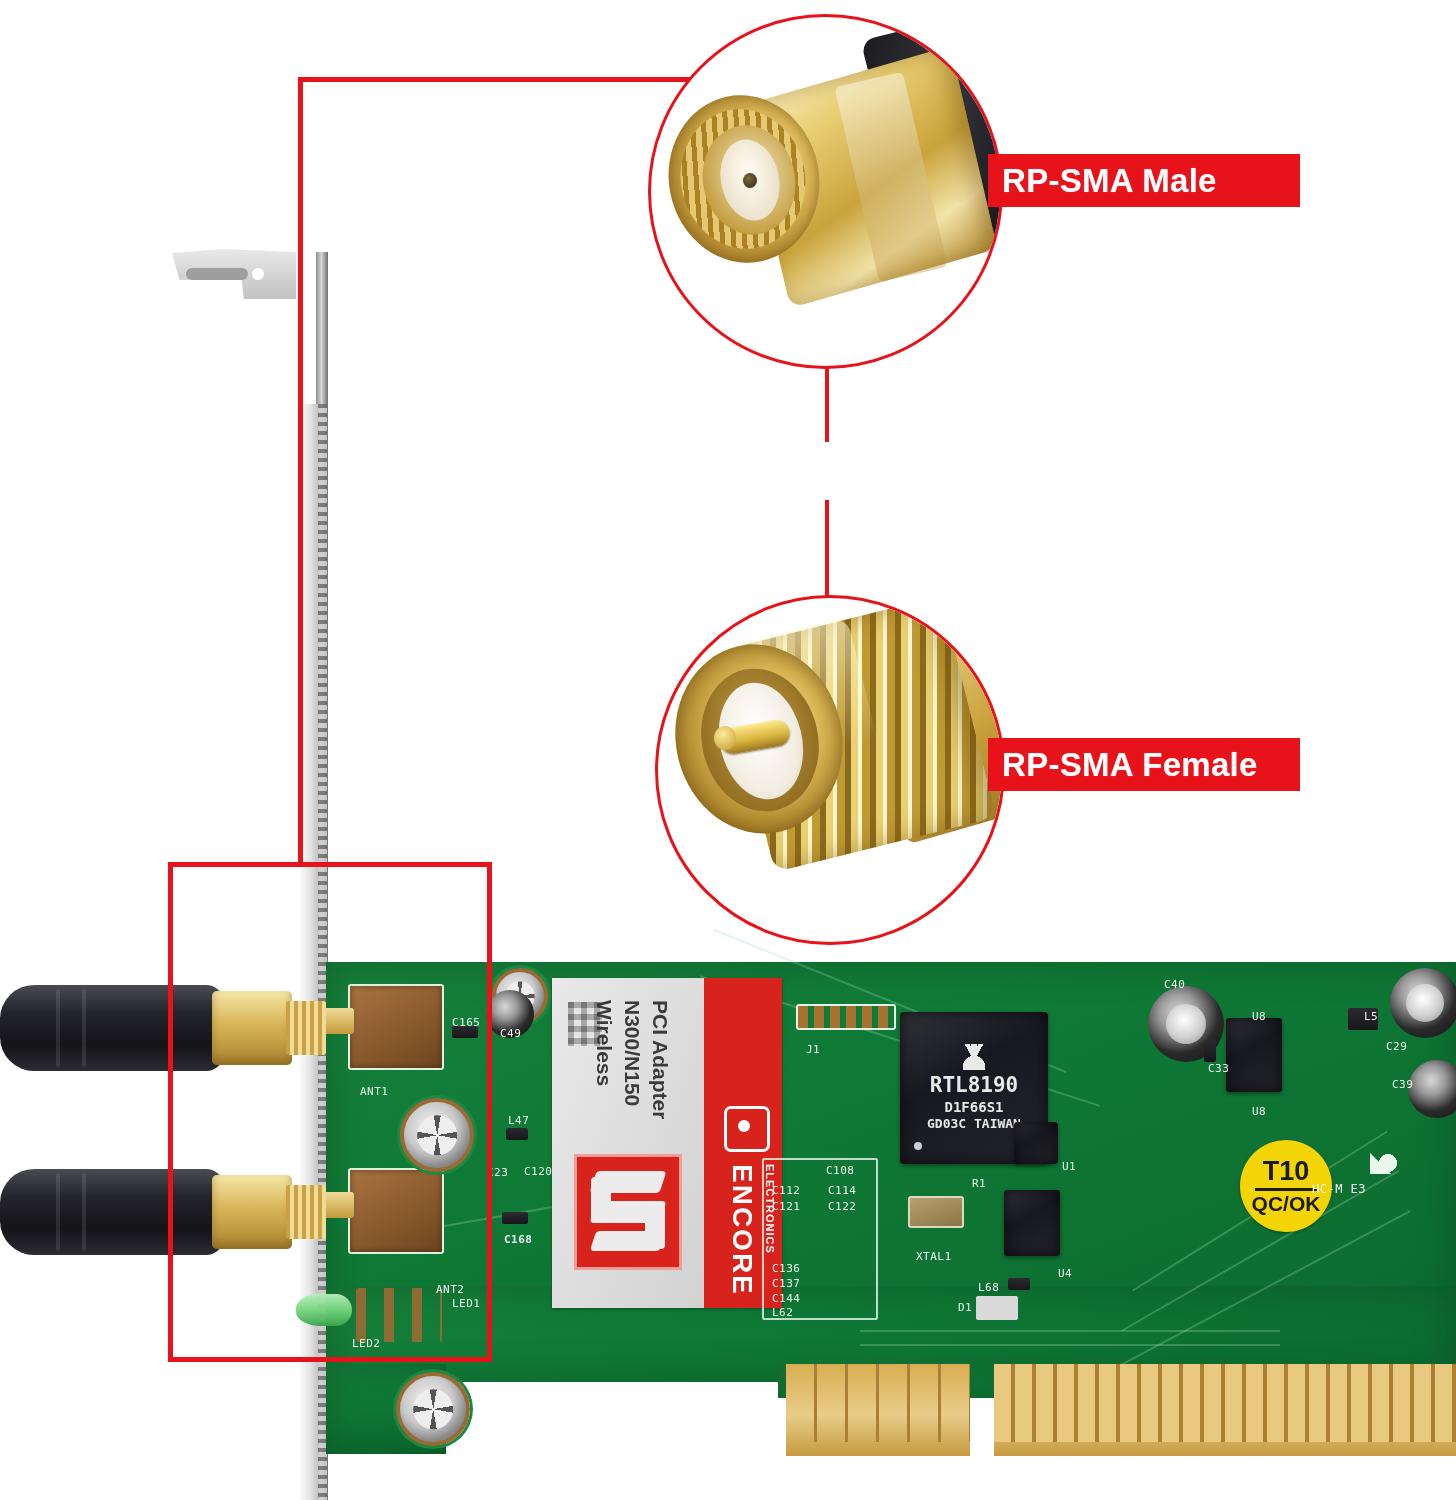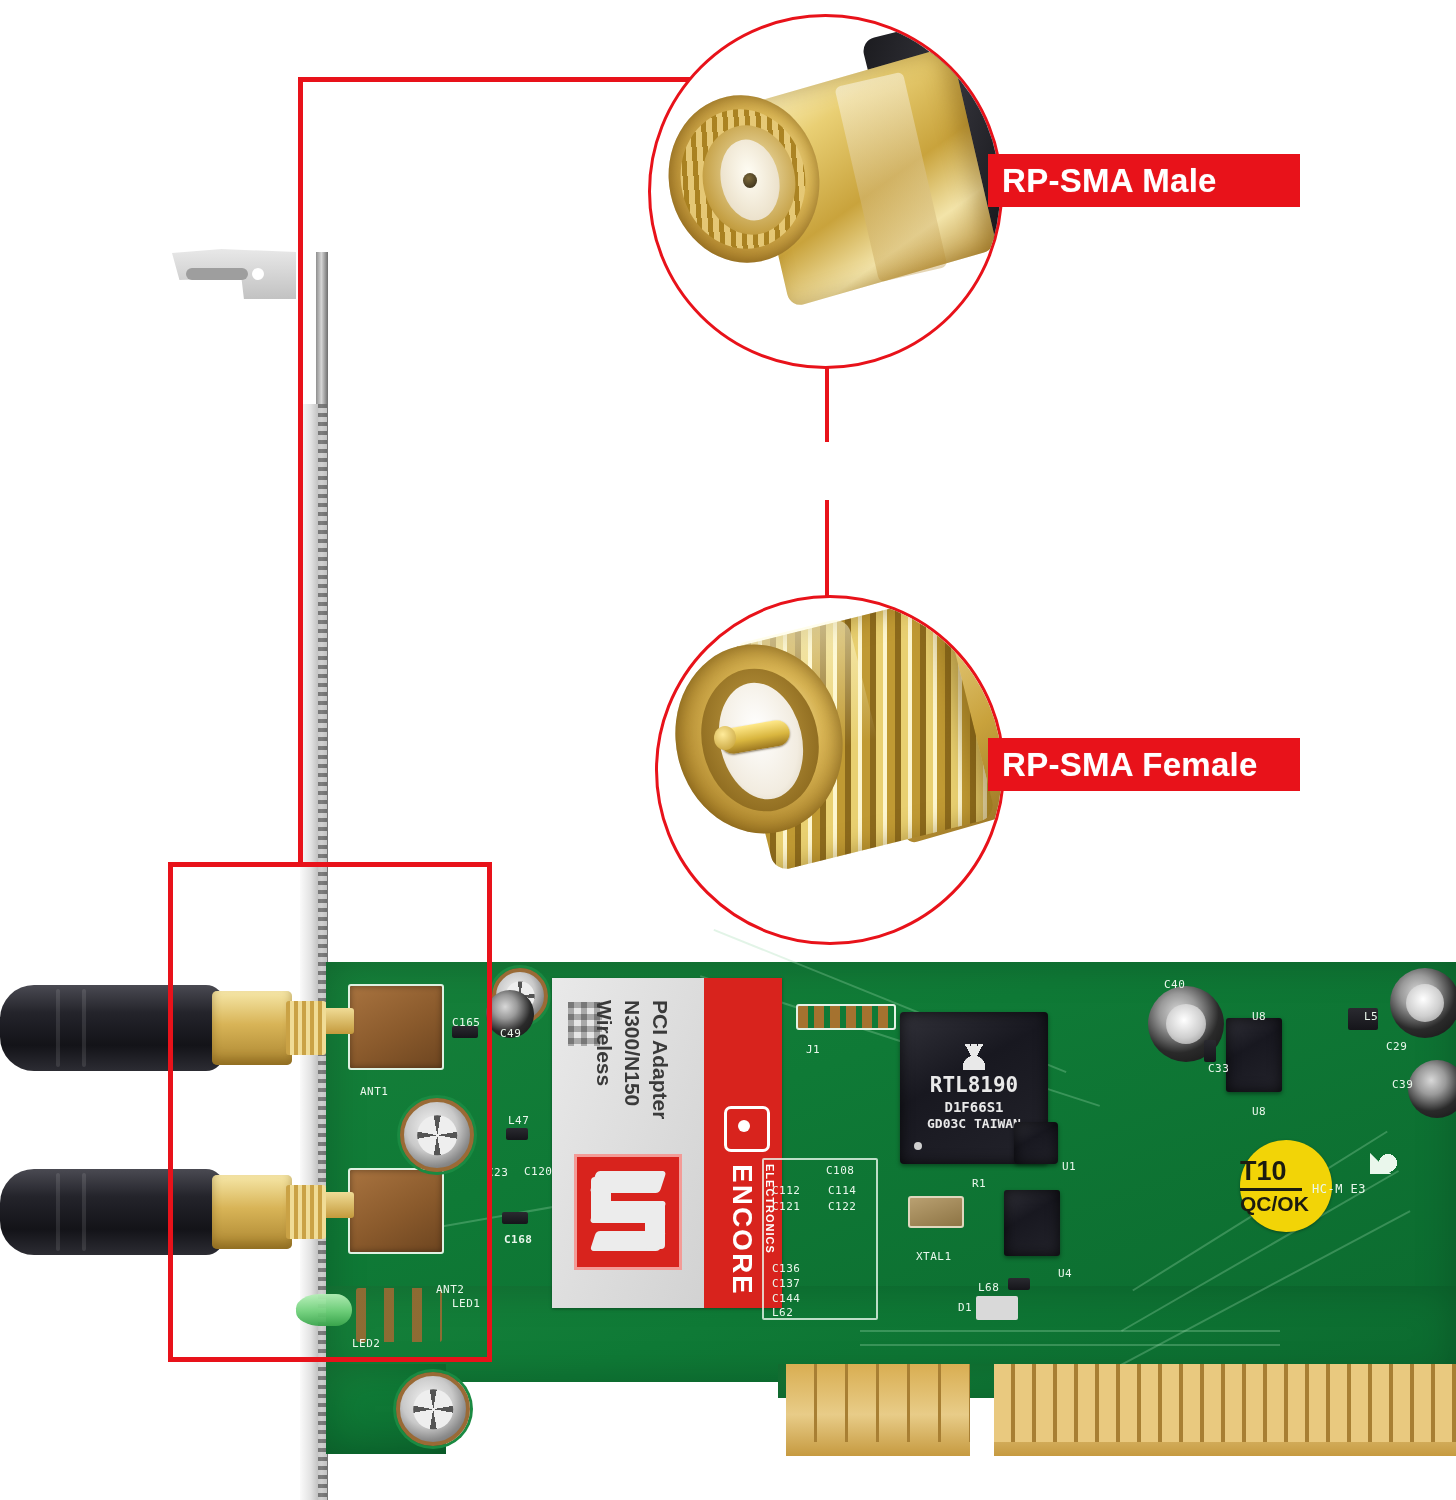--- a/index.html
+++ b/index.html
@@ -101,21 +101,21 @@
      box-shadow:inset 0 0 14px rgba(0,0,0,.75),0 2px 4px rgba(0,0,0,.4);
      display:flex;flex-direction:column;align-items:center;justify-content:center;}
   .chip-txt{color:#e9e9e9;font-family:"DejaVu Sans Mono",monospace;font-weight:bold;
      line-height:1.22;text-align:center;}
   .smd{position:absolute;background:linear-gradient(180deg,#2a2a30,#15151a);border-radius:2px;}
   .cap{position:absolute;border-radius:50%;
      background:radial-gradient(circle at 40% 35%,#d8d8d8 0%,#9a9a9a 28%,#2a2a2a 60%,#111 100%);}
   .capsilver{position:absolute;border-radius:50%;
      background:radial-gradient(circle at 45% 40%,#fff,#cfcfcf 55%,#8d8d8d);}
   .yellowdot{position:absolute;border-radius:50%;background:#f2d407;
-     display:flex;flex-direction:column;justify-content:center;
+     display:flex;flex-direction:column;align-items:center;justify-content:center;
      box-shadow:0 1px 3px rgba(0,0,0,.35);}
   .yellowdot div{color:#1b1b10;font-weight:bold;font-family:"Liberation Sans",sans-serif;}
   .fingers{position:absolute;background:linear-gradient(180deg,#d9ae52,#e8cc88 55%,#c69a40);}
 
   
   .sticker{position:absolute;display:flex;box-shadow:0 1px 3px rgba(0,0,0,.35);}
   .sticker-left{background:linear-gradient(110deg,#e9e9e9,#d2d2d2);position:relative;}
   .sticker-right{background:#d8231d;position:relative;}
   .rot-txt{position:absolute;transform:rotate(90deg);transform-origin:left top;
      white-space:nowrap;font-weight:bold;}

